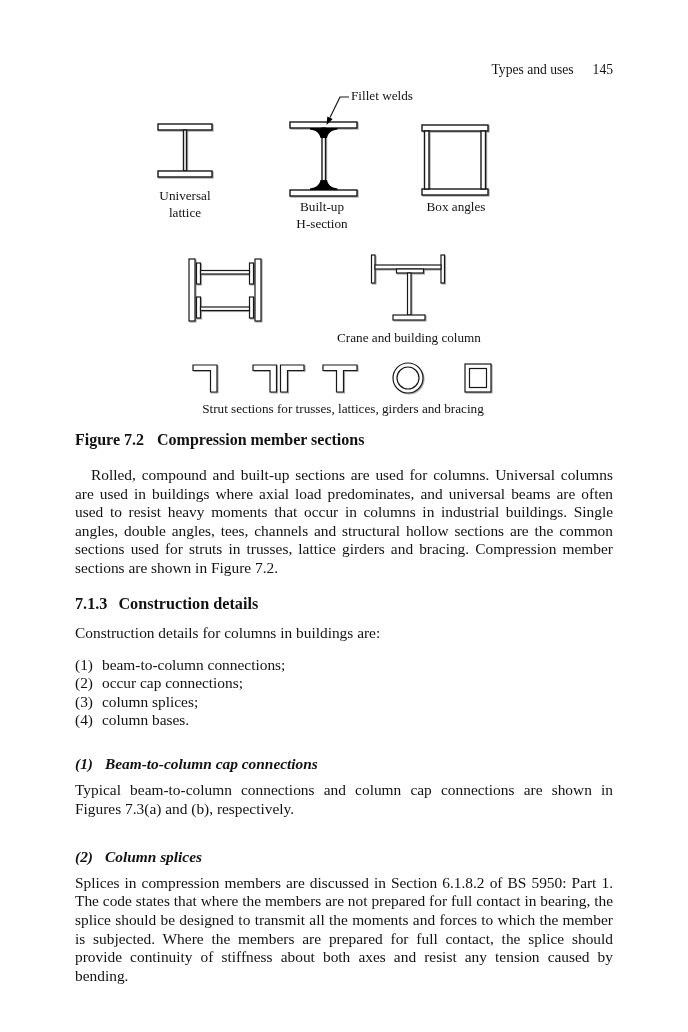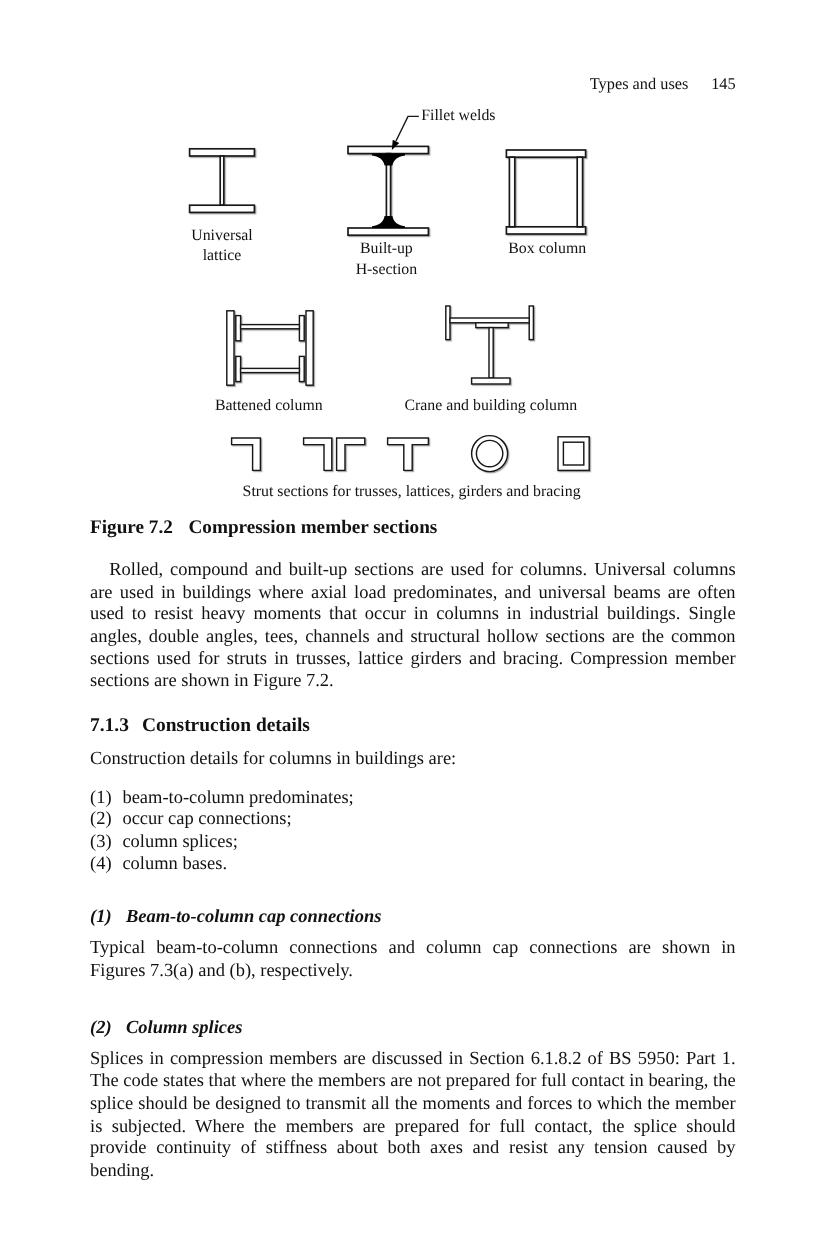--- a/index.html
+++ b/index.html
@@ -179,22 +179,21 @@
         <rect x="465" y="279" width="26" height="28"></rect>
         <rect x="469.5" y="283.5" width="17" height="19"></rect>
       </g>
     </svg>
 
     <div class="diagram-label lbl-fillet">Fillet welds</div>
     <div class="diagram-label lbl-universal">Universal
 lattice</div>
     <div class="diagram-label lbl-builtup">Built-up
 H-section</div>
-    <div class="diagram-label lbl-box">Box column</div>
-    <div class="diagram-label lbl-battened">Battened column</div>
+    <div class="diagram-label lbl-box">Box angles</div>
     <div class="diagram-label lbl-crane">Crane and building column</div>
     <div class="diagram-label lbl-struts">Strut sections for trusses, lattices, girders and bracing</div>
   </div>
 
   <div class="figure-caption">
     <span class="cap-label">Figure 7.2</span>
     <span class="cap-title">Compression member sections</span>
   </div>
 
   <div class="text-col">
@@ -204,21 +203,21 @@
     <div class="sec-heading">
       <span class="sec-num">7.1.3</span>
       <span class="sec-title">Construction details</span>
     </div>
 
     <p class="lead-line">Construction details for columns in buildings are:</p>
 
     <ul class="num-list">
       <li>
         <span class="li-num">(1)</span>
-        <span class="li-text">beam-to-column predominates;</span>
+        <span class="li-text">beam-to-column connections;</span>
       </li>
       <li>
         <span class="li-num">(2)</span>
         <span class="li-text">occur cap connections;</span>
       </li>
       <li>
         <span class="li-num">(3)</span>
         <span class="li-text">column splices;</span>
       </li>
       <li>

